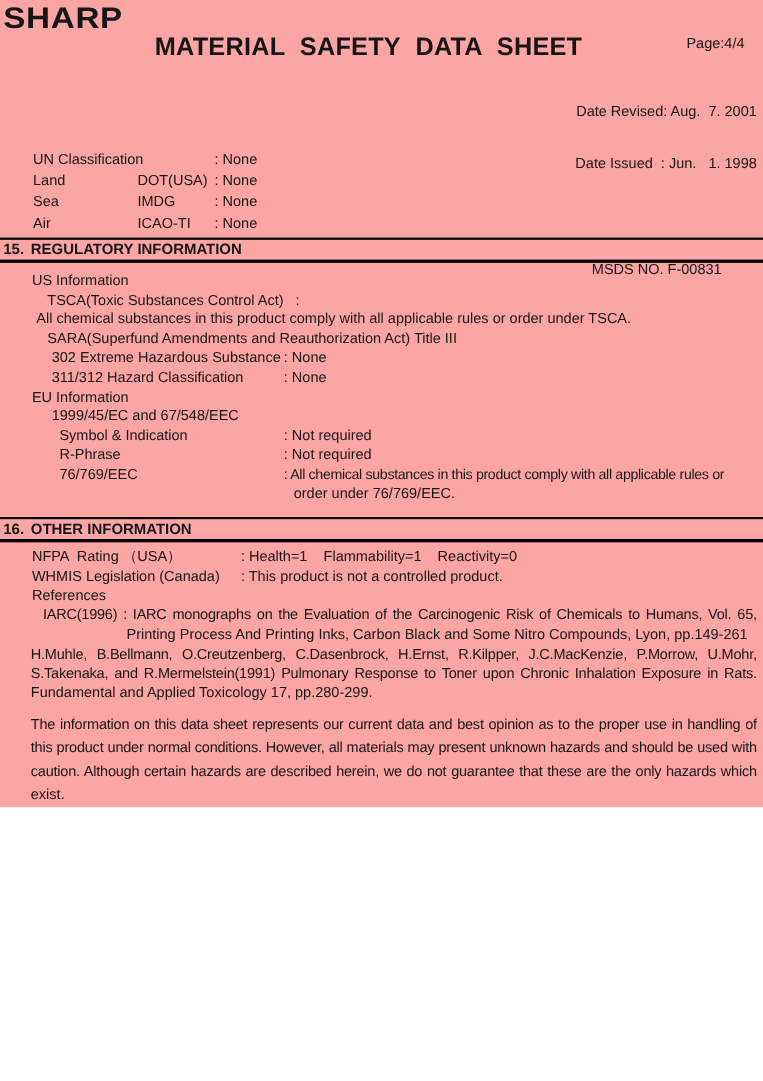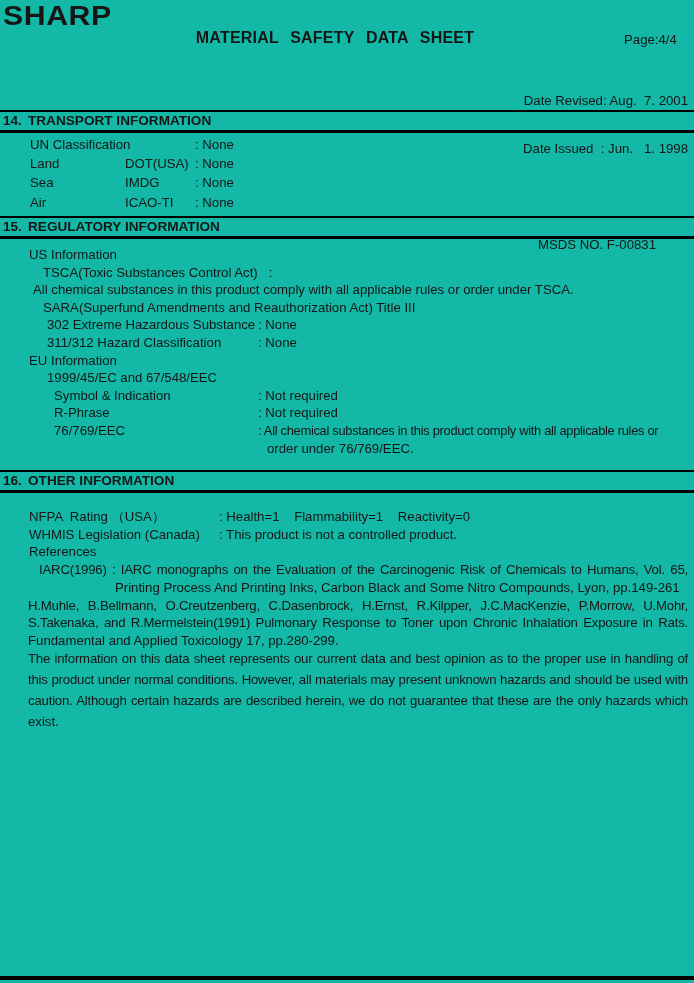--- a/index.html
+++ b/index.html
@@ -1,28 +1,28 @@
 <!DOCTYPE html>
 <html><head>
 <meta charset="utf-8">
 <style>
   html,body { margin:0; padding:0; background:#fff; }
   .page {
-    position:relative; width:694px; height:983px; background:#14b8a6;
+    position:relative; width:694px; height:734px; background:#fca5a5;
     color:#161616; font-family:"Liberation Sans","DejaVu Sans",sans-serif;
     font-size:13.2px; overflow:hidden;
   }
   .logo {
     position:absolute; top:1px; left:3px;
     font-size:27px; font-weight:bold; letter-spacing:0.5px;
     transform:scaleX(1.12); transform-origin:0 50%;
   }
   .doc-title {
     position:absolute; top:29px; left:0; right:0; text-align:center;
-    padding-right:24px; font-size:16px; font-weight:bold;
+    padding-right:24px; font-size:23px; font-weight:bold;
     word-spacing:7px; letter-spacing:0.2px;
   }
   .page-num { position:absolute; top:32px; left:624px; }
   .meta {
     position:absolute; top:61px; right:6px; text-align:right;
     line-height:16px; white-space:pre;
   }
   .meta .msds { padding-right:32px;margin-top:48px; }
 
   .sec-head {
@@ -34,21 +34,21 @@
   #head14 { top:110px; }
   #head15 { top:216px; }
   #head16 { top:470px; }
 
   .body14 { position:absolute; top:133px; left:0; right:6px; line-height:19.2px; padding-top:2px; }
   .body14 .row { position:relative; padding-left:30px; }
   .body14 .c2 { position:absolute; left:125px; top:0; }
   .body14 .c3 { position:absolute; left:195px; top:0; }
 
   .body15 { position:absolute; top:241px; left:0; right:6px; line-height:17.6px; padding-top:5px; }
-  .body16 { position:absolute; top:494px; left:0; right:6px; line-height:17.7px; padding-top:14px; }
+  .body16 { position:absolute; top:494px; left:0; right:6px; line-height:17.7px; padding-top:3px; }
 
   .line { position:relative; }
   .val  { position:absolute; left:258px; top:0; white-space:nowrap; }
   .val16{ position:absolute; left:179px; top:0;margin-left:40px; }
   .tight{ letter-spacing:-0.3px; font-size:12.9px; }
   .pre  { white-space:pre; }
 
   .inA{padding-left:29px}.inB{padding-left:43px}.inC{padding-left:33px}
   .inD{padding-left:47px}.inE{padding-left:54px}.inF{padding-left:267px}
 
@@ -69,23 +69,20 @@
   <div class="logo">SHARP</div>
   <div class="doc-title">MATERIAL SAFETY DATA SHEET</div>
   <div class="page-num">Page:4/4</div>
 
   <div class="meta">
     <div>Date Revised: Aug.  7. 2001</div>
     <div>Date Issued  : Jun.   1. 1998</div>
     <div class="msds">MSDS NO. F-00831</div>
   </div>
 
-  <div class="sec-head" id="head14">
-    <span class="num">14.</span><span>TRANSPORT INFORMATION</span>
-  </div>
   <div class="body14">
     <div class="row">
       <span>UN Classification</span>
       <span class="c2"></span>
       <span class="c3">: None</span>
     </div>
     <div class="row">
       <span>Land</span>
       <span class="c2">DOT(USA)</span>
       <span class="c3">: None</span>

